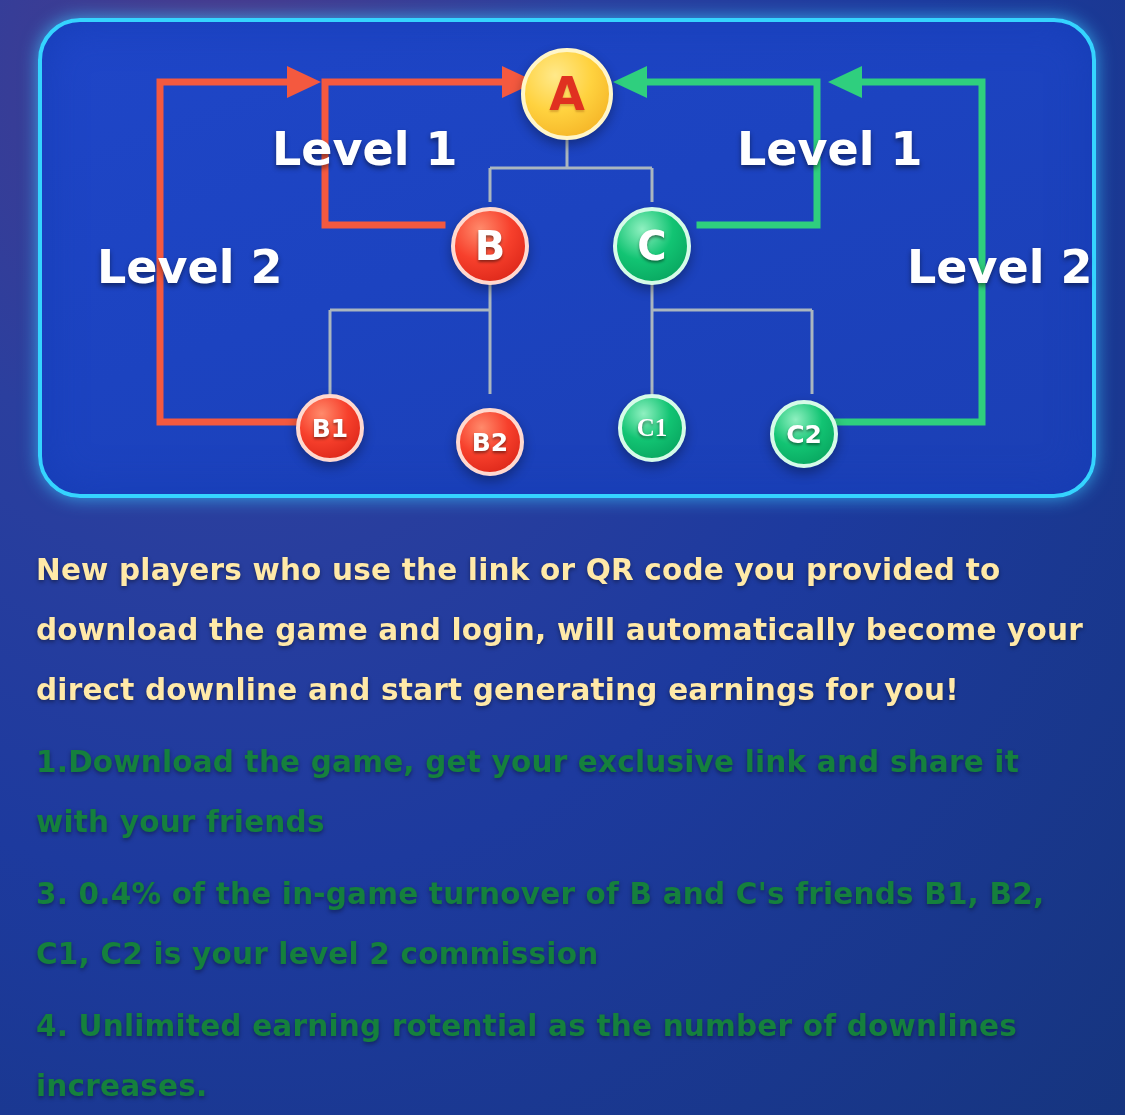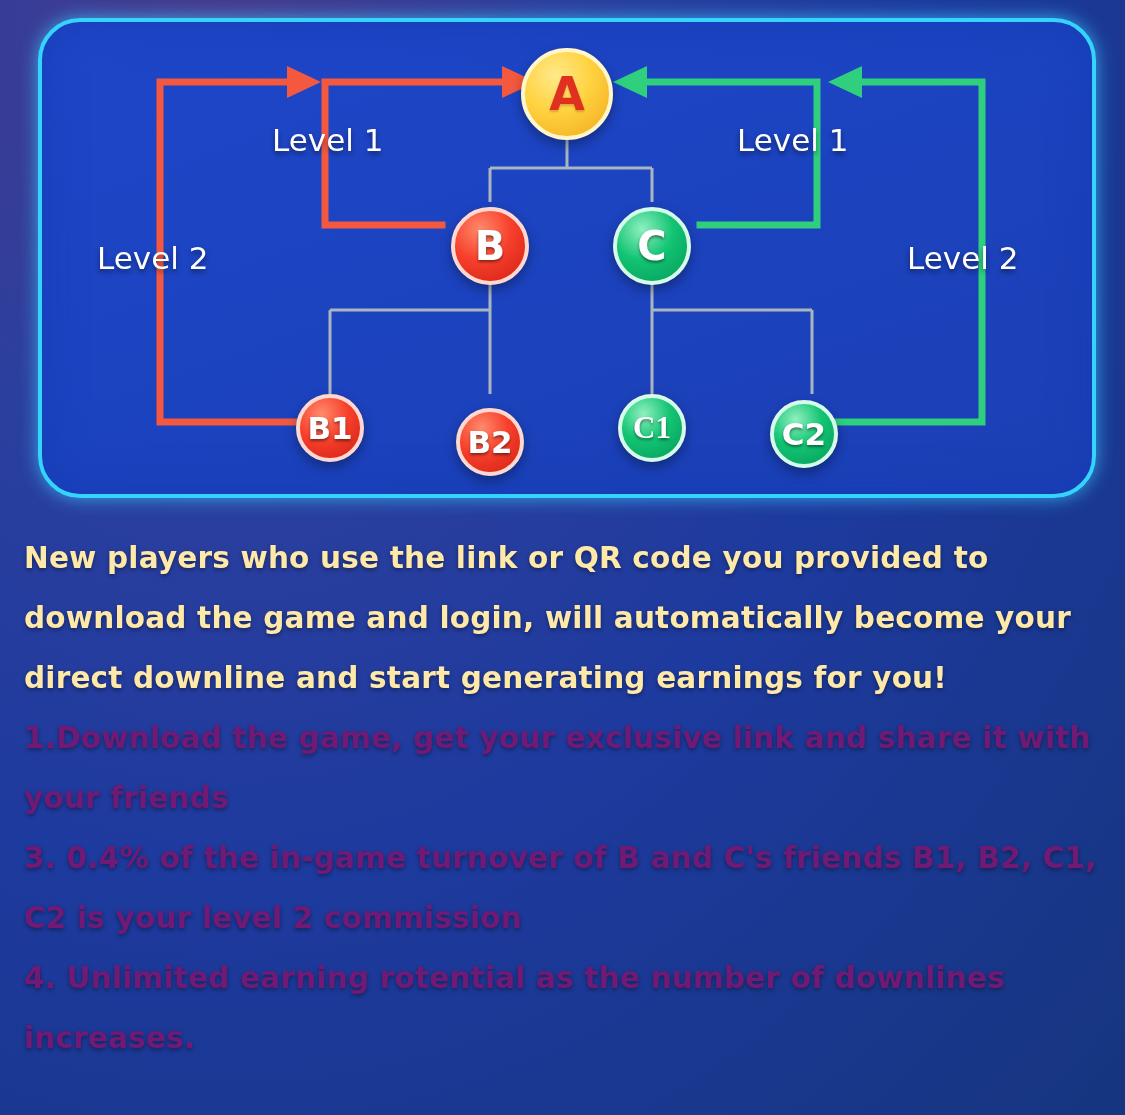--- a/index.html
+++ b/index.html
@@ -39,21 +39,21 @@
     display: flex;
     align-items: center;
     justify-content: center;
     font-weight: bold;
     color: #fff;
     text-shadow: 0 2px 3px rgba(0,0,0,.45);
     box-sizing: border-box;
   }
   .node.big { width: 92px; height: 92px; font-size: 46px; }
   .node.mid { width: 78px; height: 78px; font-size: 40px; }
-  .node.small { width: 68px; height: 68px; font-size: 31px; }
+  .node.small { width: 68px; height: 68px; font-size: 25px; }
 
   .node.yellow {
     background: radial-gradient(circle at 36% 28%, #ffe98a 0%, #ffd23f 45%, #f0a81c 100%);
     border: 4px solid #fff6c9;
     color: #e03020;
     text-shadow: 0 2px 2px rgba(120,40,0,.25);
     box-shadow: 0 5px 12px rgba(0,0,0,.33);
   }
   .node.red {
     background: radial-gradient(circle at 36% 26%, #ff8a6b 0%, #f7402c 45%, #d21d12 100%);
@@ -62,22 +62,22 @@
   }
   .node.green {
     background: radial-gradient(circle at 36% 26%, #8ff0c0 0%, #12c473 45%, #059a58 100%);
     border: 4px solid #d6fbe8;
     box-shadow: 0 5px 12px rgba(0,0,0,.33);
   }
 
   .lvl-label {
     position: absolute;
     color: #ffffff;
-    font-weight: normal;
-    font-size: 31px;
+    font-weight: bold;
+    font-size: 46px;
     text-shadow: 0 3px 5px rgba(0,0,0,.45);
     white-space: nowrap;
   }
 
   svg.wires {
     position: absolute;
     left: 0; top: 0;
     width: 1050px;
     height: 472px;
     pointer-events: none;
@@ -90,24 +90,24 @@
     top: 528px;
     width: 1080px;
     color: #ffffff;
   }
   .para {
     font-size: 29.5px;
     font-weight: bold;
     line-height: 60px;
     letter-spacing: .2px;
     text-shadow: 0 2px 4px rgba(0,0,0,.4);
-    margin: 0;
+    margin: 12px;
   }
   .intro { color: #ffe9a8; }
-  .rule { color: #701a75; }
+  .rule { color: #15803d; }
 </style>
 </head>
 <body>
 
 <div class="page">
 
   <div class="diagram-panel">
 
     <svg class="wires" viewBox="0 0 1050 472">
 

